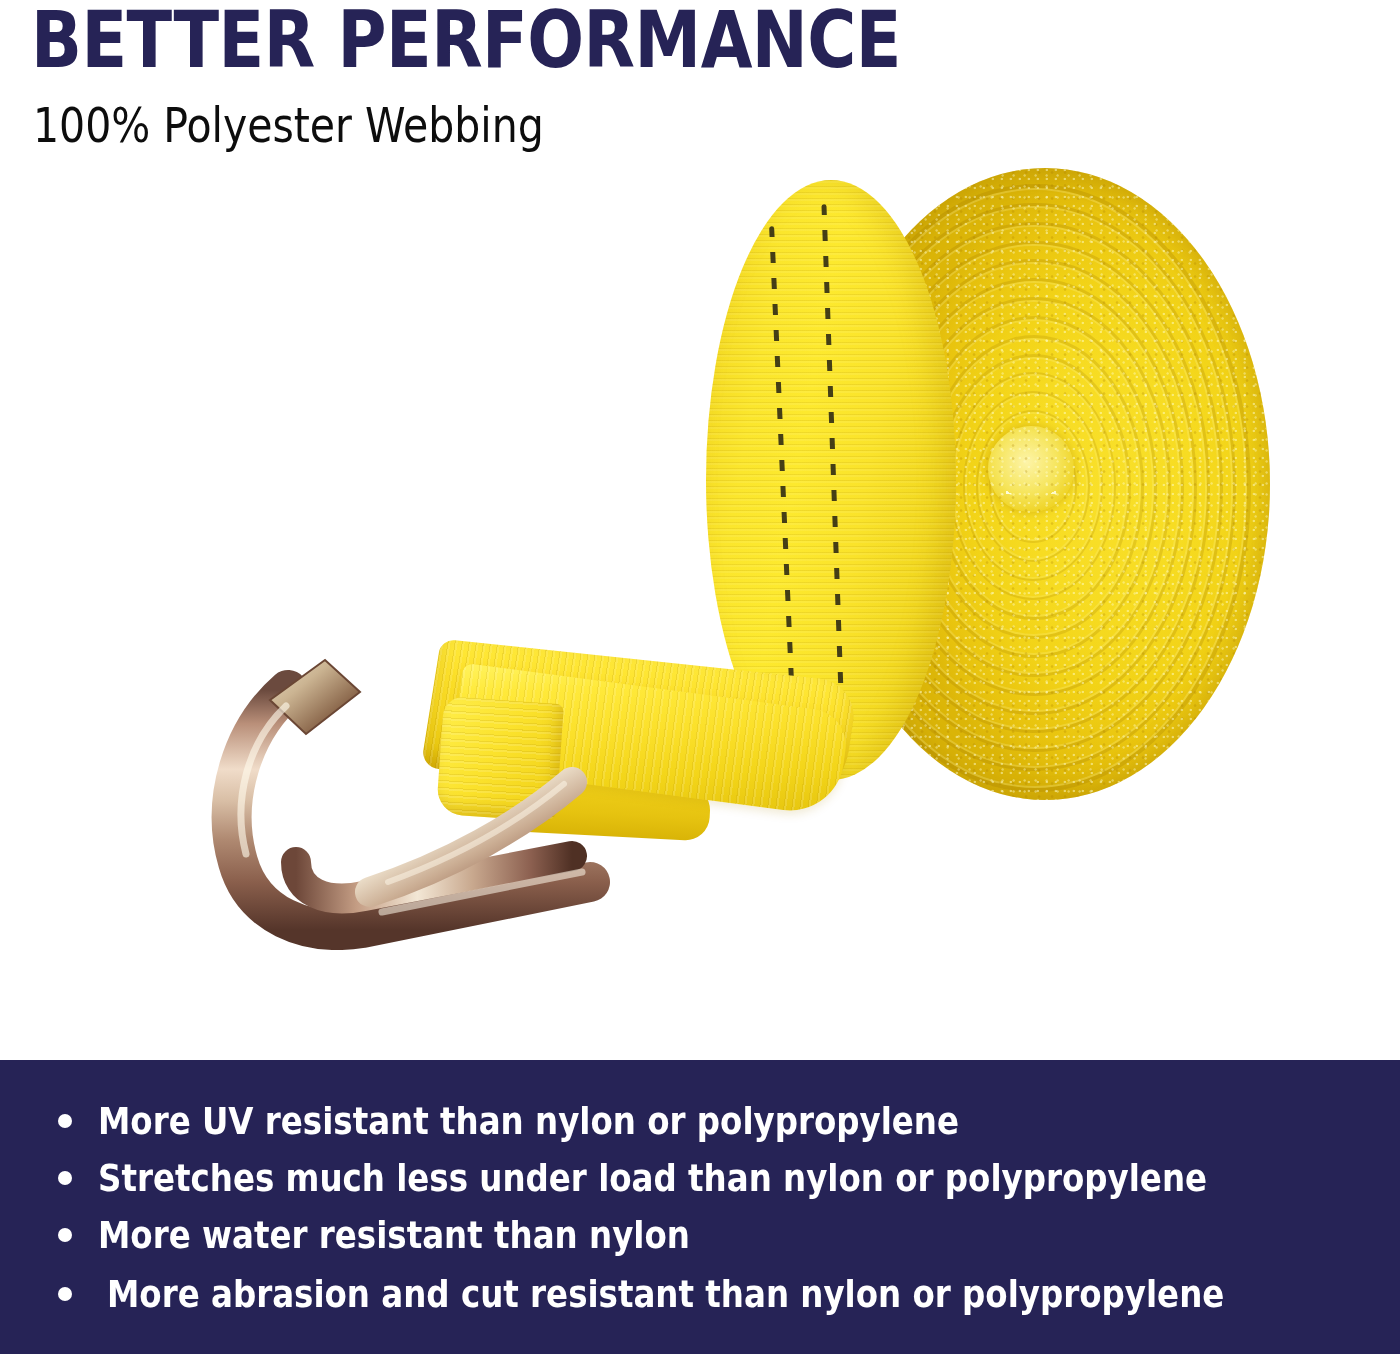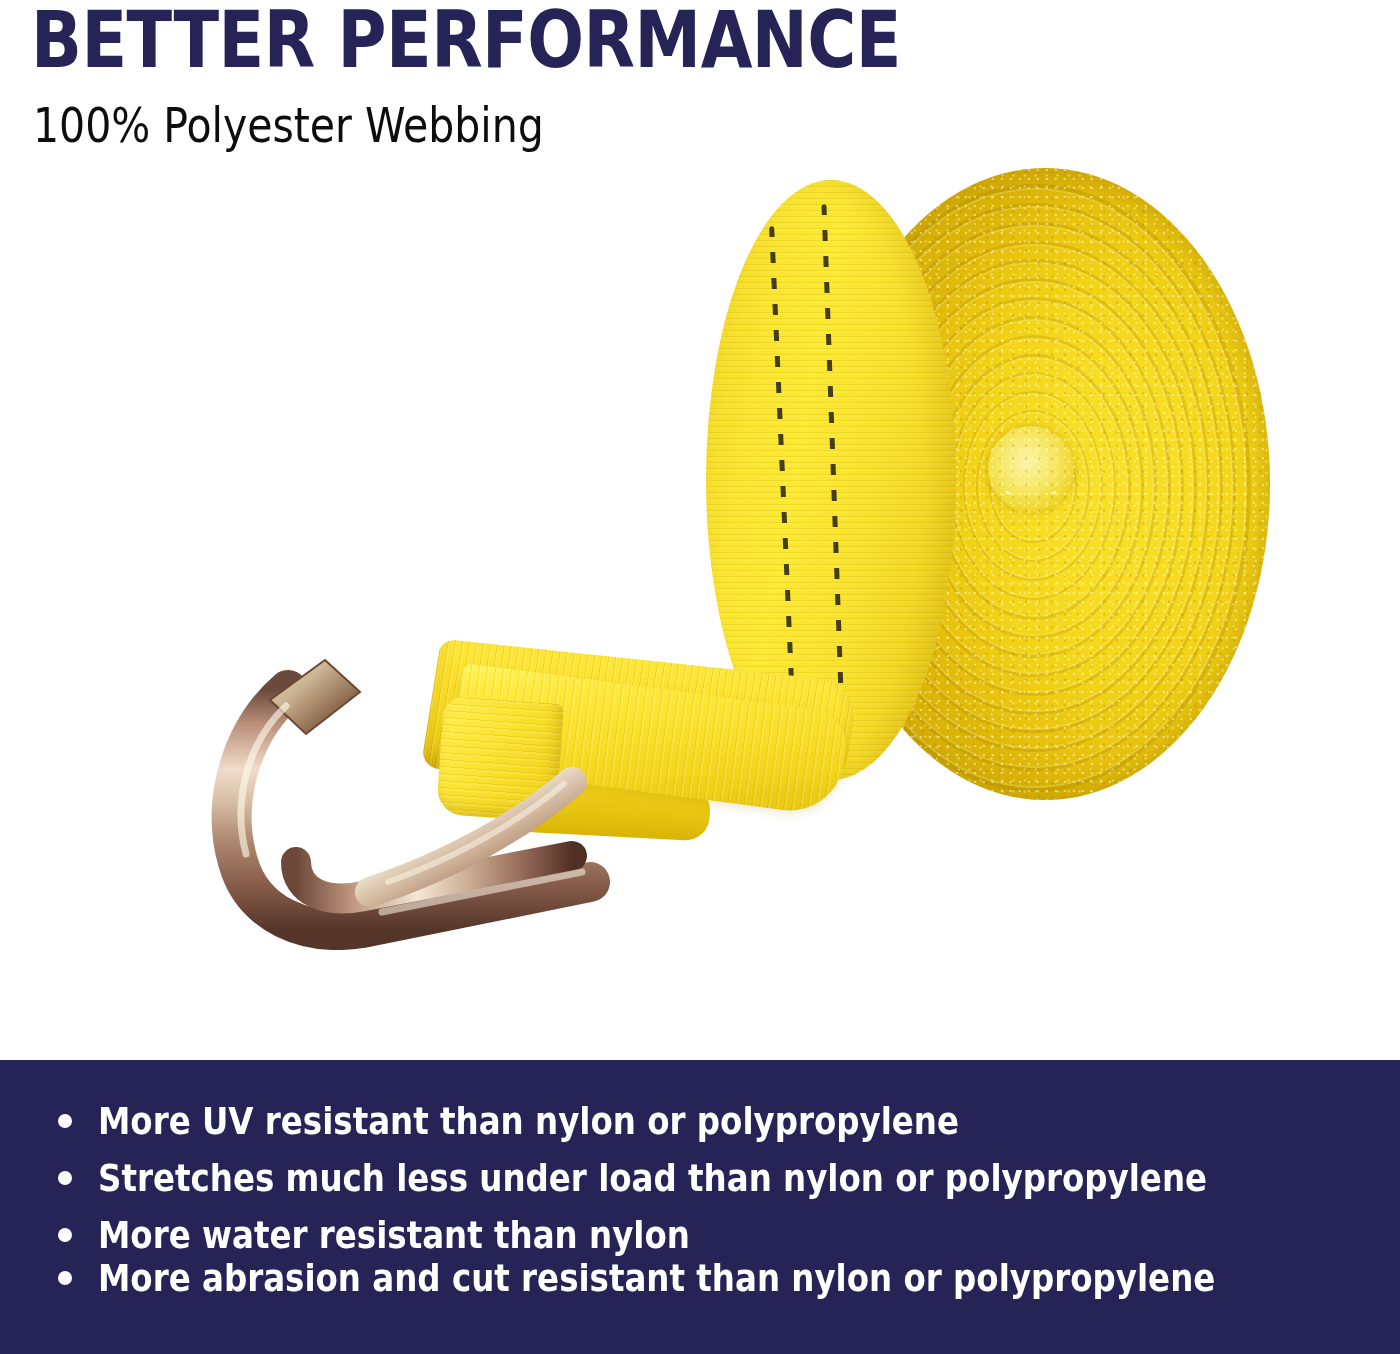--- a/index.html
+++ b/index.html
@@ -306,20 +306,20 @@
           <span class="btxt">More UV resistant than nylon or polypropylene</span>
         </div>
         <div class="bullet" style="top: 95px; justify-content: center;">
           <span class="dot"></span>
           <span class="btxt">Stretches much less under load than nylon or polypropylene</span>
         </div>
         <div class="bullet" style="top: 152px;">
           <span class="dot"></span>
           <span class="btxt">More water resistant than nylon</span>
         </div>
-        <div class="bullet" style="top: 195px;">
+        <div class="bullet" style="top: 211px; gap: 9px;">
           <span class="dot"></span>
           <span class="btxt">More abrasion and cut resistant than nylon or polypropylene</span>
         </div>
       </div>
   </div>
 
 </div>
 
 </body></html>

